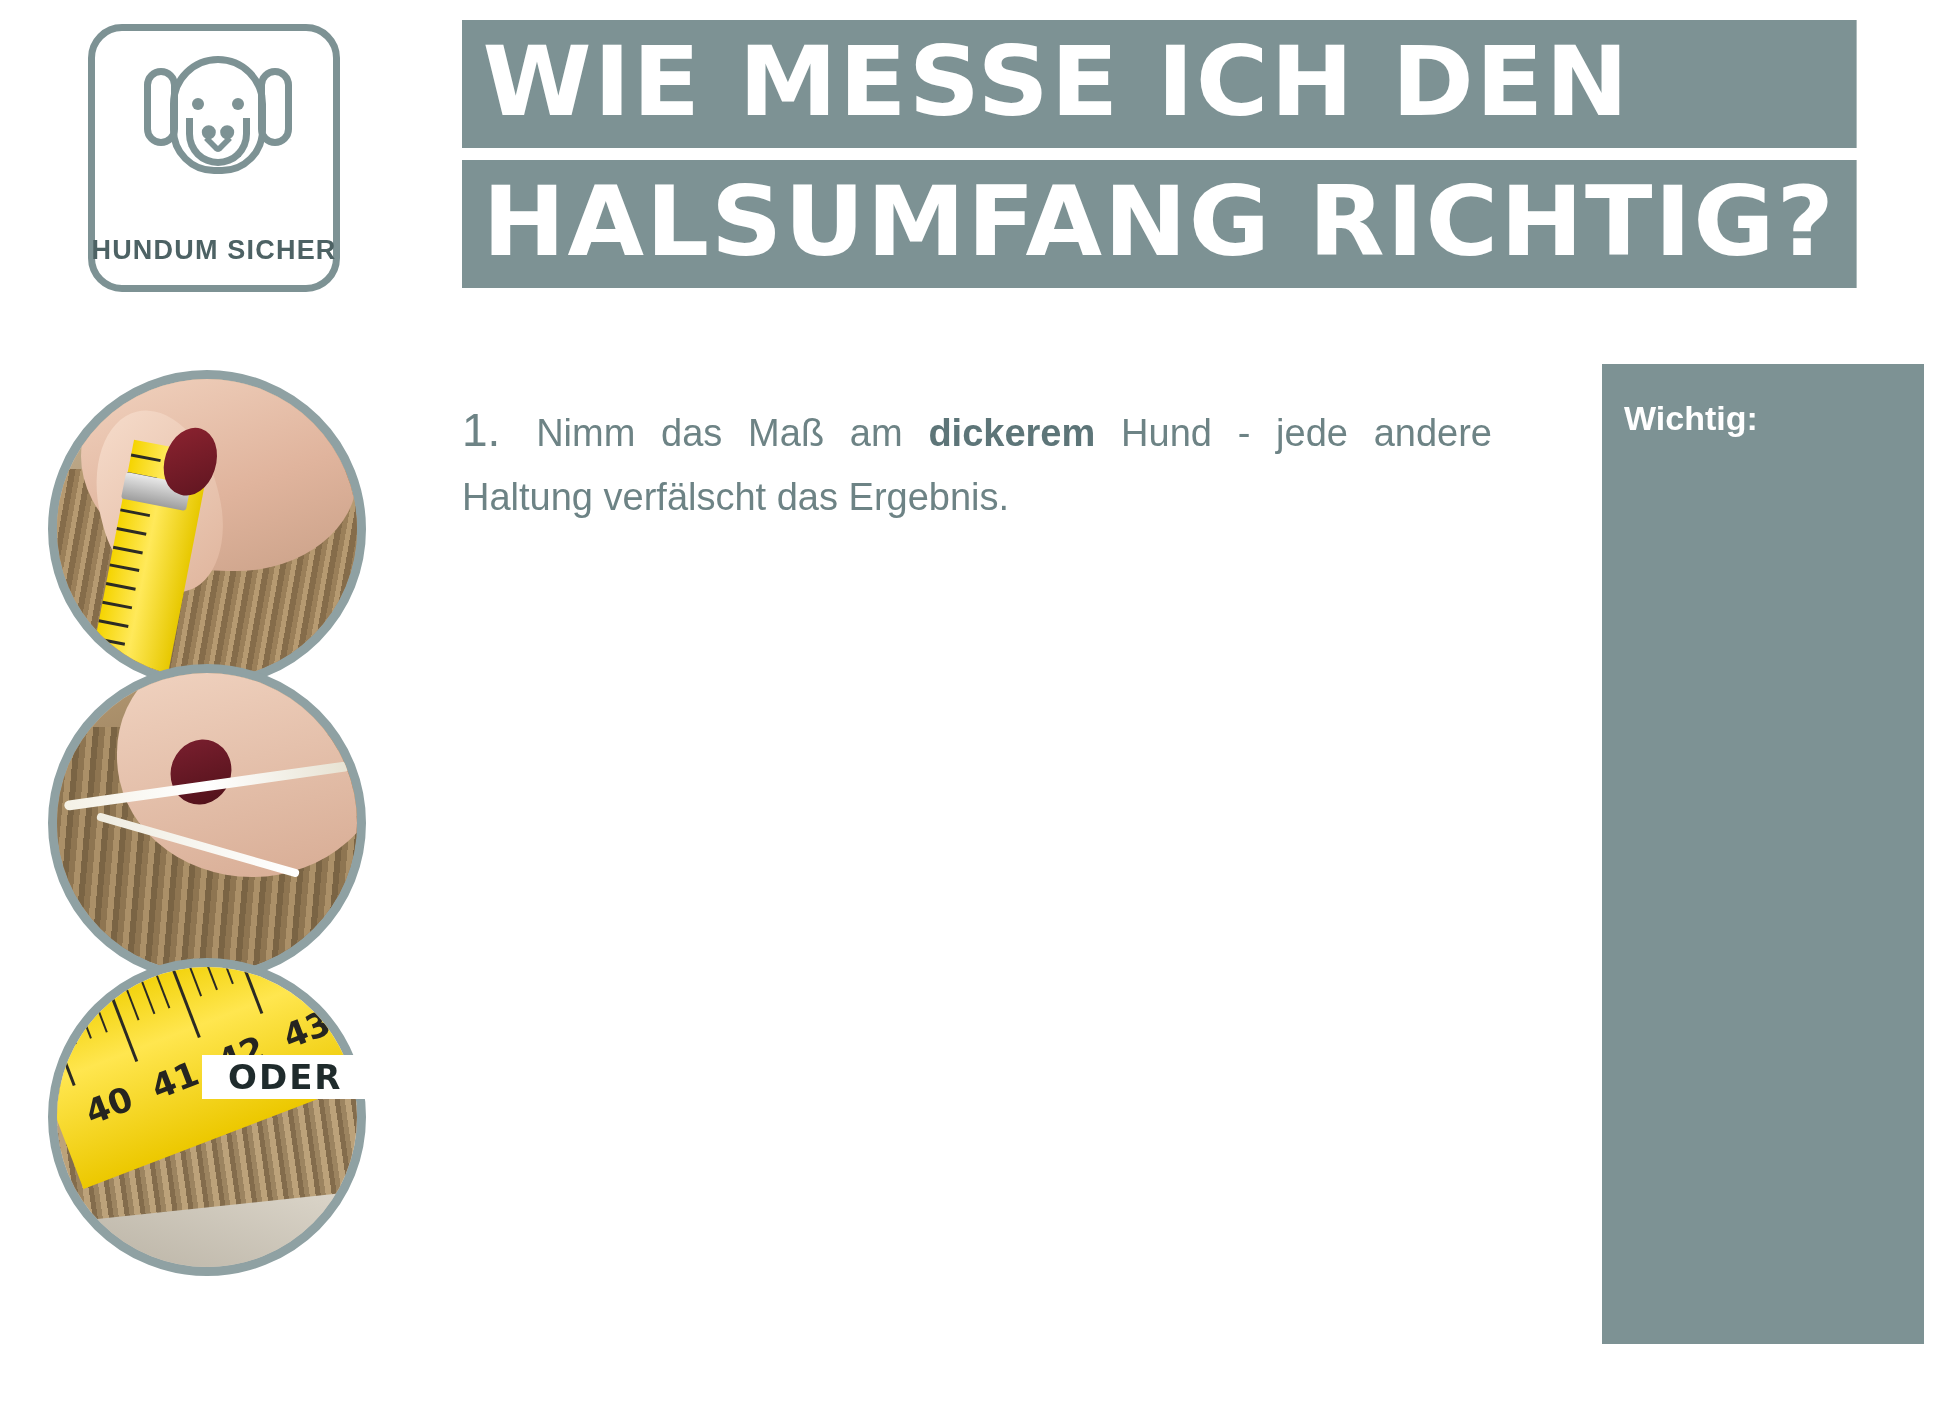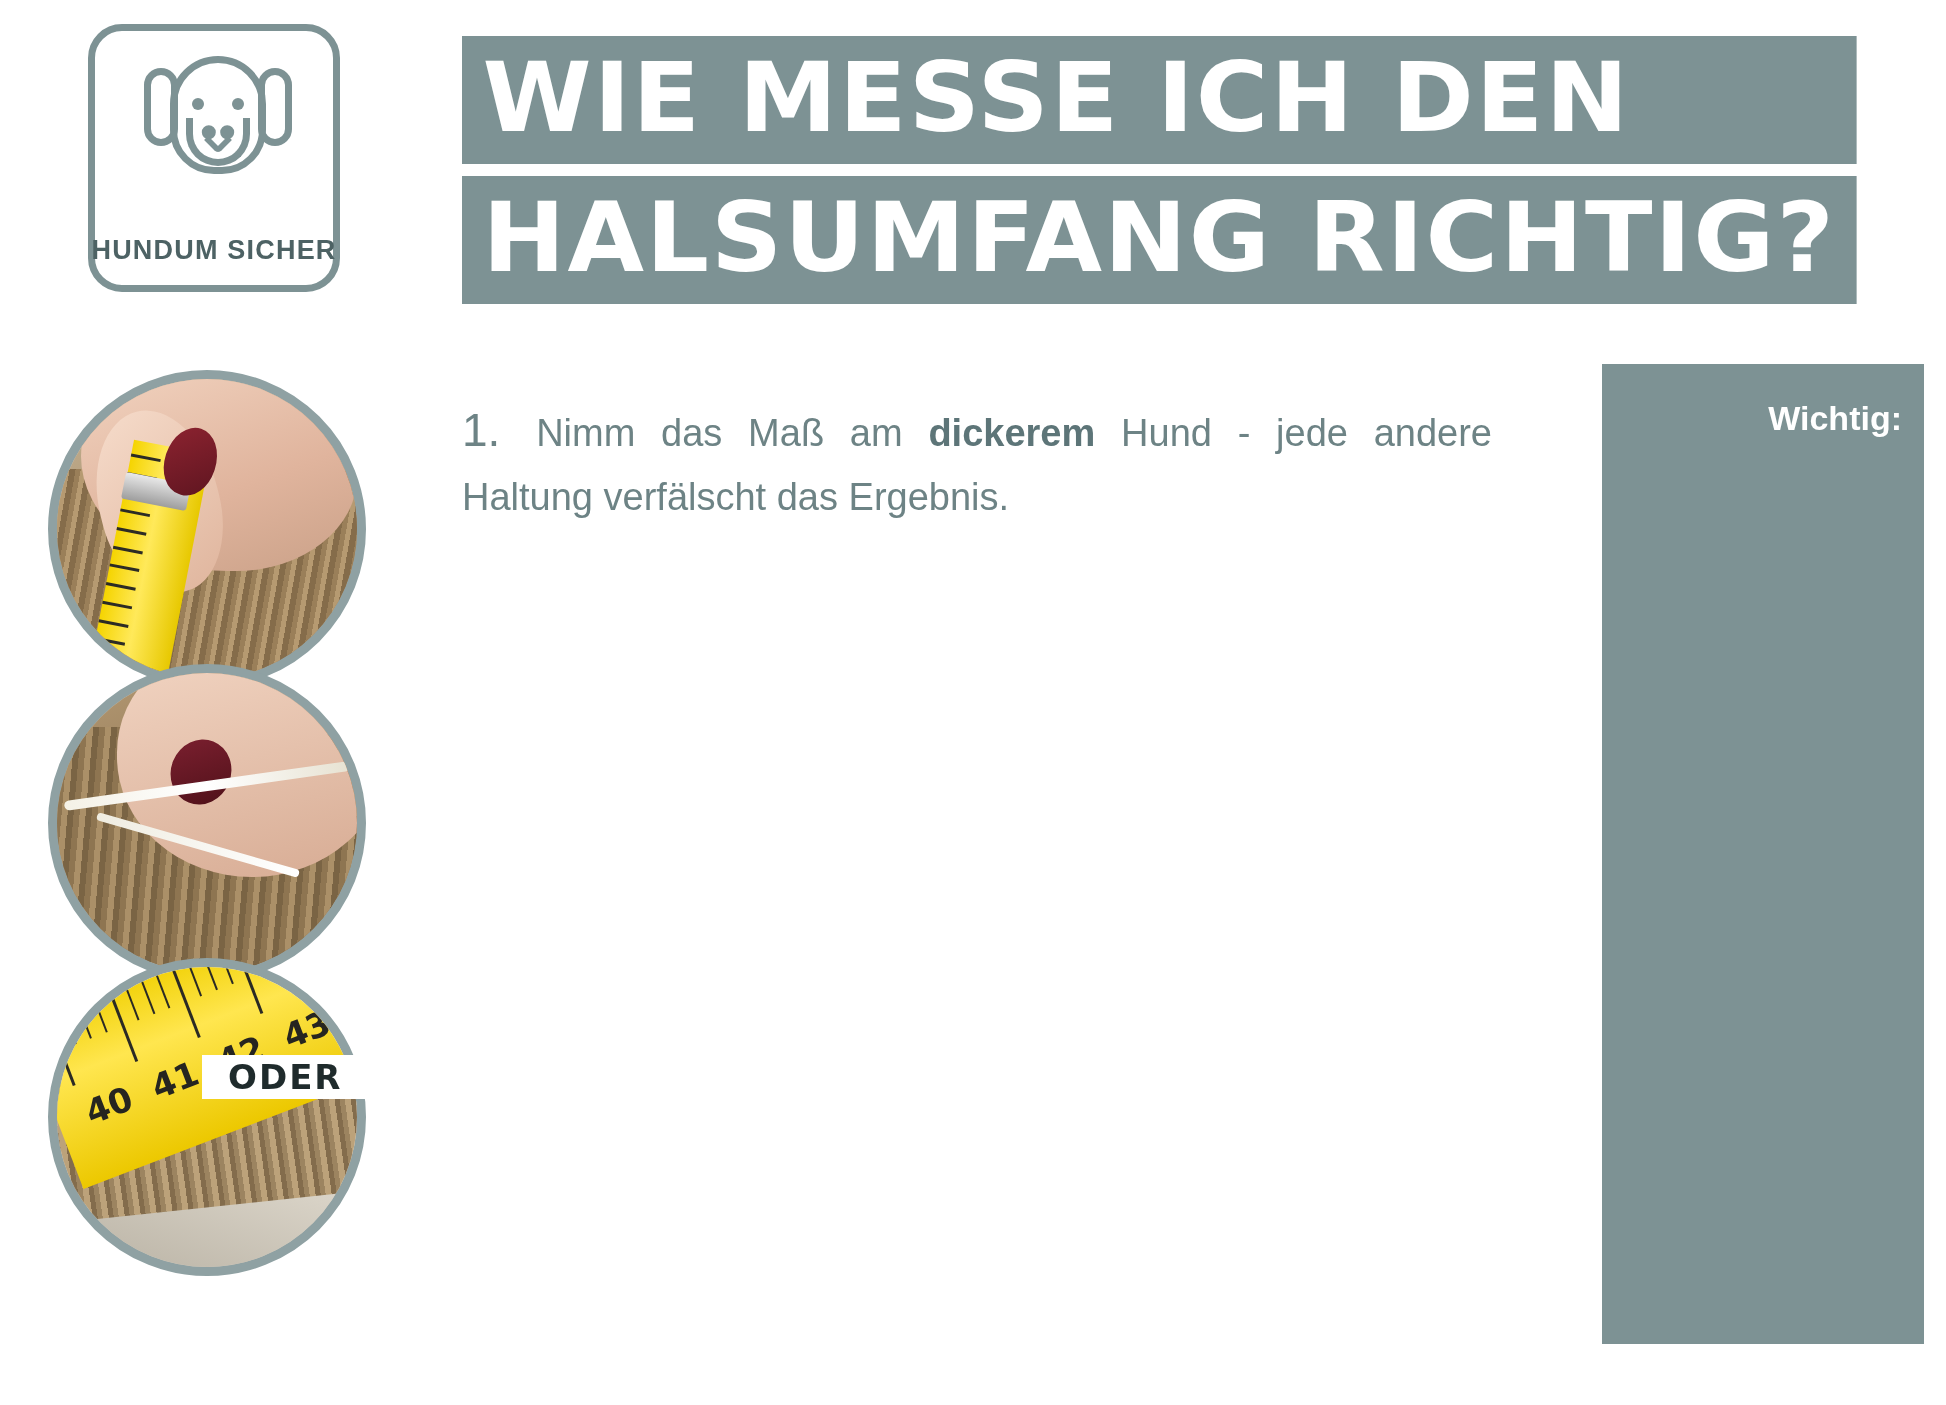--- a/index.html
+++ b/index.html
@@ -111,21 +111,21 @@
     font-weight: bold;
     font-size: 27px;
     letter-spacing: 1.2px;
     color: #4d6264;
   }
 
   
   #title-block {
     position: absolute;
     left: 462px;
-    top: 36px;
+    top: 20px;
   }
   .title-line {
     display: block;
     background: #7d9294;
     color: #ffffff;
     font-family: "DejaVu Sans", sans-serif;
     font-weight: bold;
     font-size: 96px;
     line-height: 112px;
     letter-spacing: 2px;
@@ -249,21 +249,21 @@
     left: 1602px;
     top: 364px;
     width: 322px;
     height: 980px;
     background: #7d9294;
     color: #ffffff;
     box-sizing: border-box;
     padding: 28px 22px 20px 22px;
   }
   #note-box .note-title {
-    text-align: right;
+    text-align: left;
     font-weight: bold;
     font-size: 34px;
     line-height: 52px;
     margin-bottom: 22px;
   }
   #note-box .note-body {
     font-size: 32px;
     line-height: 56px;
     text-align: justify;
   }

